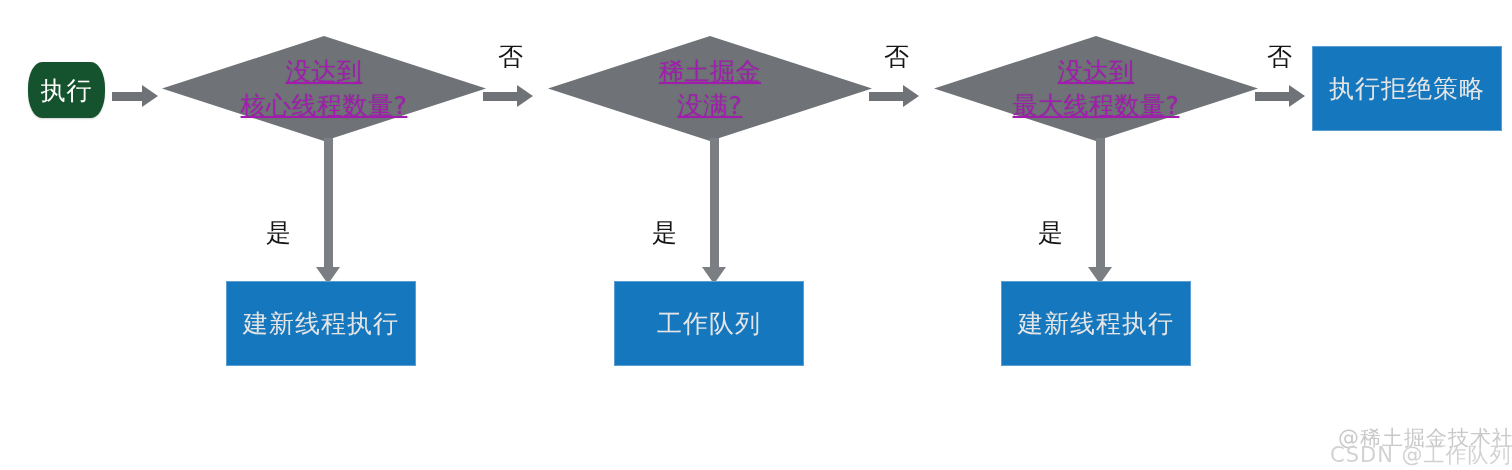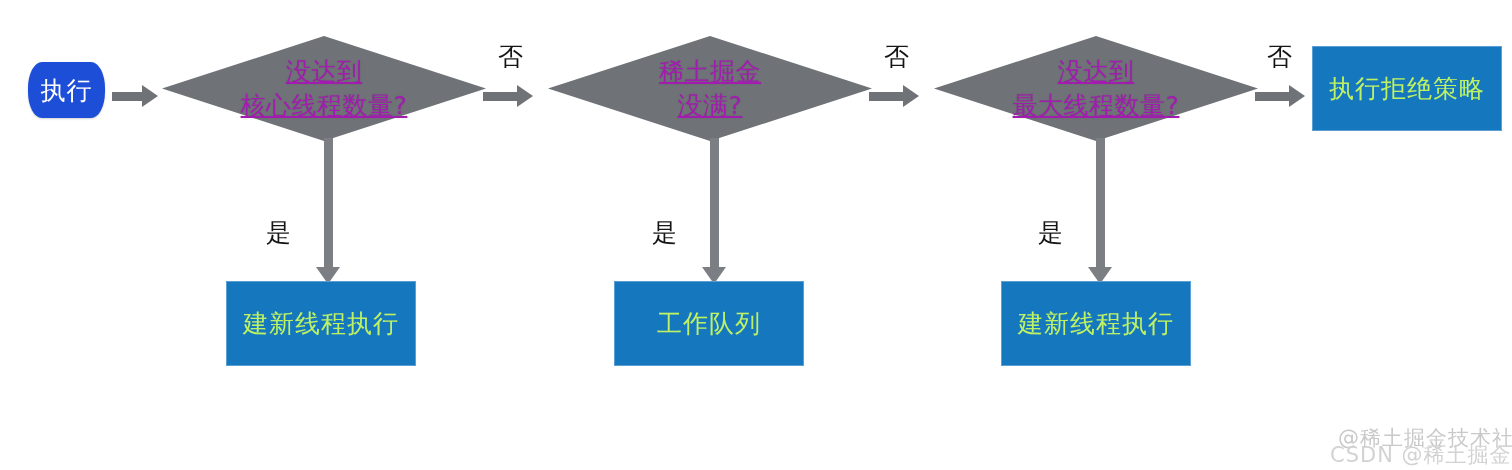--- a/index.html
+++ b/index.html
@@ -8,21 +8,21 @@
     background:#ffffff;
     font-family:"DejaVu Sans","Liberation Sans",sans-serif;
     overflow:hidden;
   }
   #canvas{position:relative;width:1512px;height:470px;}
 
   
   .start-node{
     position:absolute;
     display:flex;align-items:center;justify-content:center;
-    background:#1d4ed8;
+    background:#14532d;
     border-radius:14px/26px;
     color:#ffffff;
     font-size:25px;
     letter-spacing:1px;
     box-shadow:0 1px 2px rgba(0,0,0,.18);
   }
 
   
   .diamond{
     position:absolute;
@@ -44,21 +44,21 @@
     text-shadow:0 0 2px rgba(0,0,0,.12);
     text-decoration:underline;
   }
 
   
   .box{
     position:absolute;
     display:flex;align-items:center;justify-content:center;
     background:#1577be;
     border:1px solid #5b9ed4;
-    color:#bef264;
+    color:#e5e5e5;
     font-size:25px;
     letter-spacing:1px;
     box-sizing:border-box;
   }
 
   
   .arrow-h{position:absolute;display:flex;align-items:center;}
   .arrow-h .stem{background:#6f7377;height:9px;flex:1 1 auto;}
   .arrow-h .head{
     width:0;height:0;flex:0 0 auto;
@@ -179,15 +179,15 @@
 
   <div class="box" style="left:1001px;top:281px;width:190px;height:85px;">
     <span>建新线程执行</span>
   </div>
 
   <div class="box" style="left:1312px;top:46px;width:190px;height:85px;">
     <span>执行拒绝策略</span>
   </div>
 
   <div class="watermark wm-juejin" style="left:1338px;top:424px;">@稀土掘金技术社区</div>
-  <div class="watermark wm-csdn" style="left:1330px;top:441px;">CSDN @稀土掘金</div>
+  <div class="watermark wm-csdn" style="left:1330px;top:441px;">CSDN @工作队列</div>
 
 </div>
 
 </body></html>

